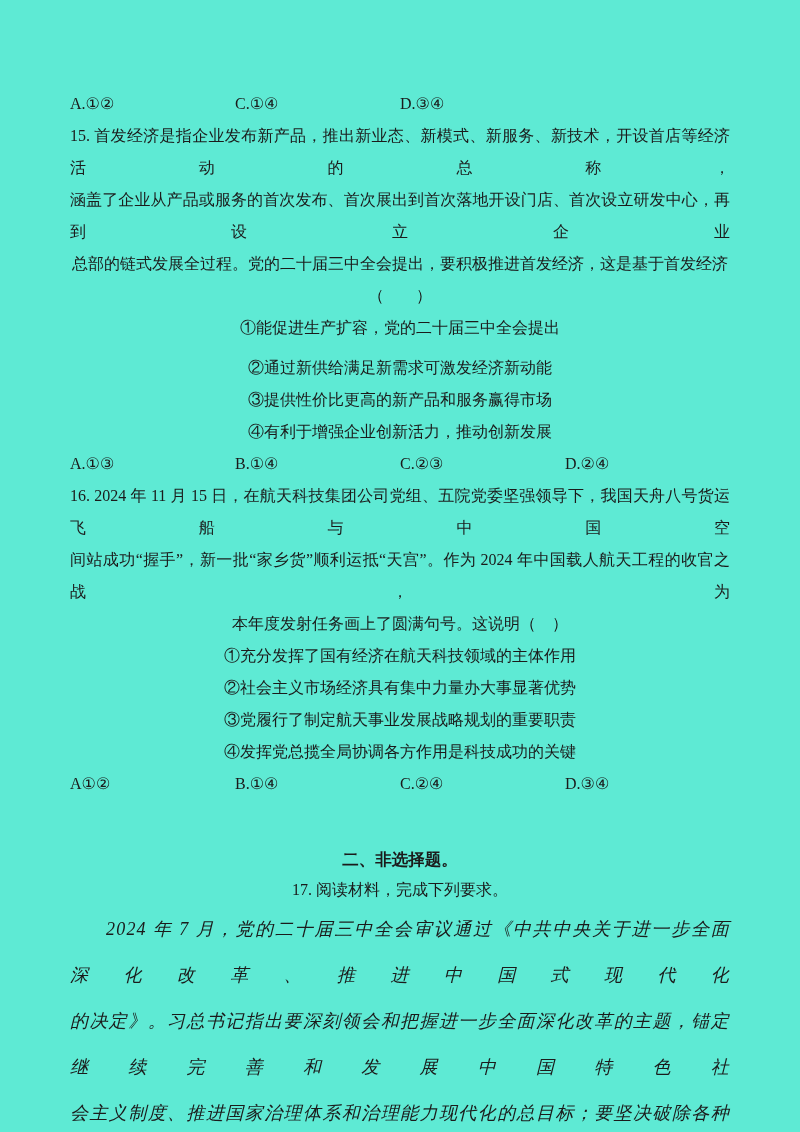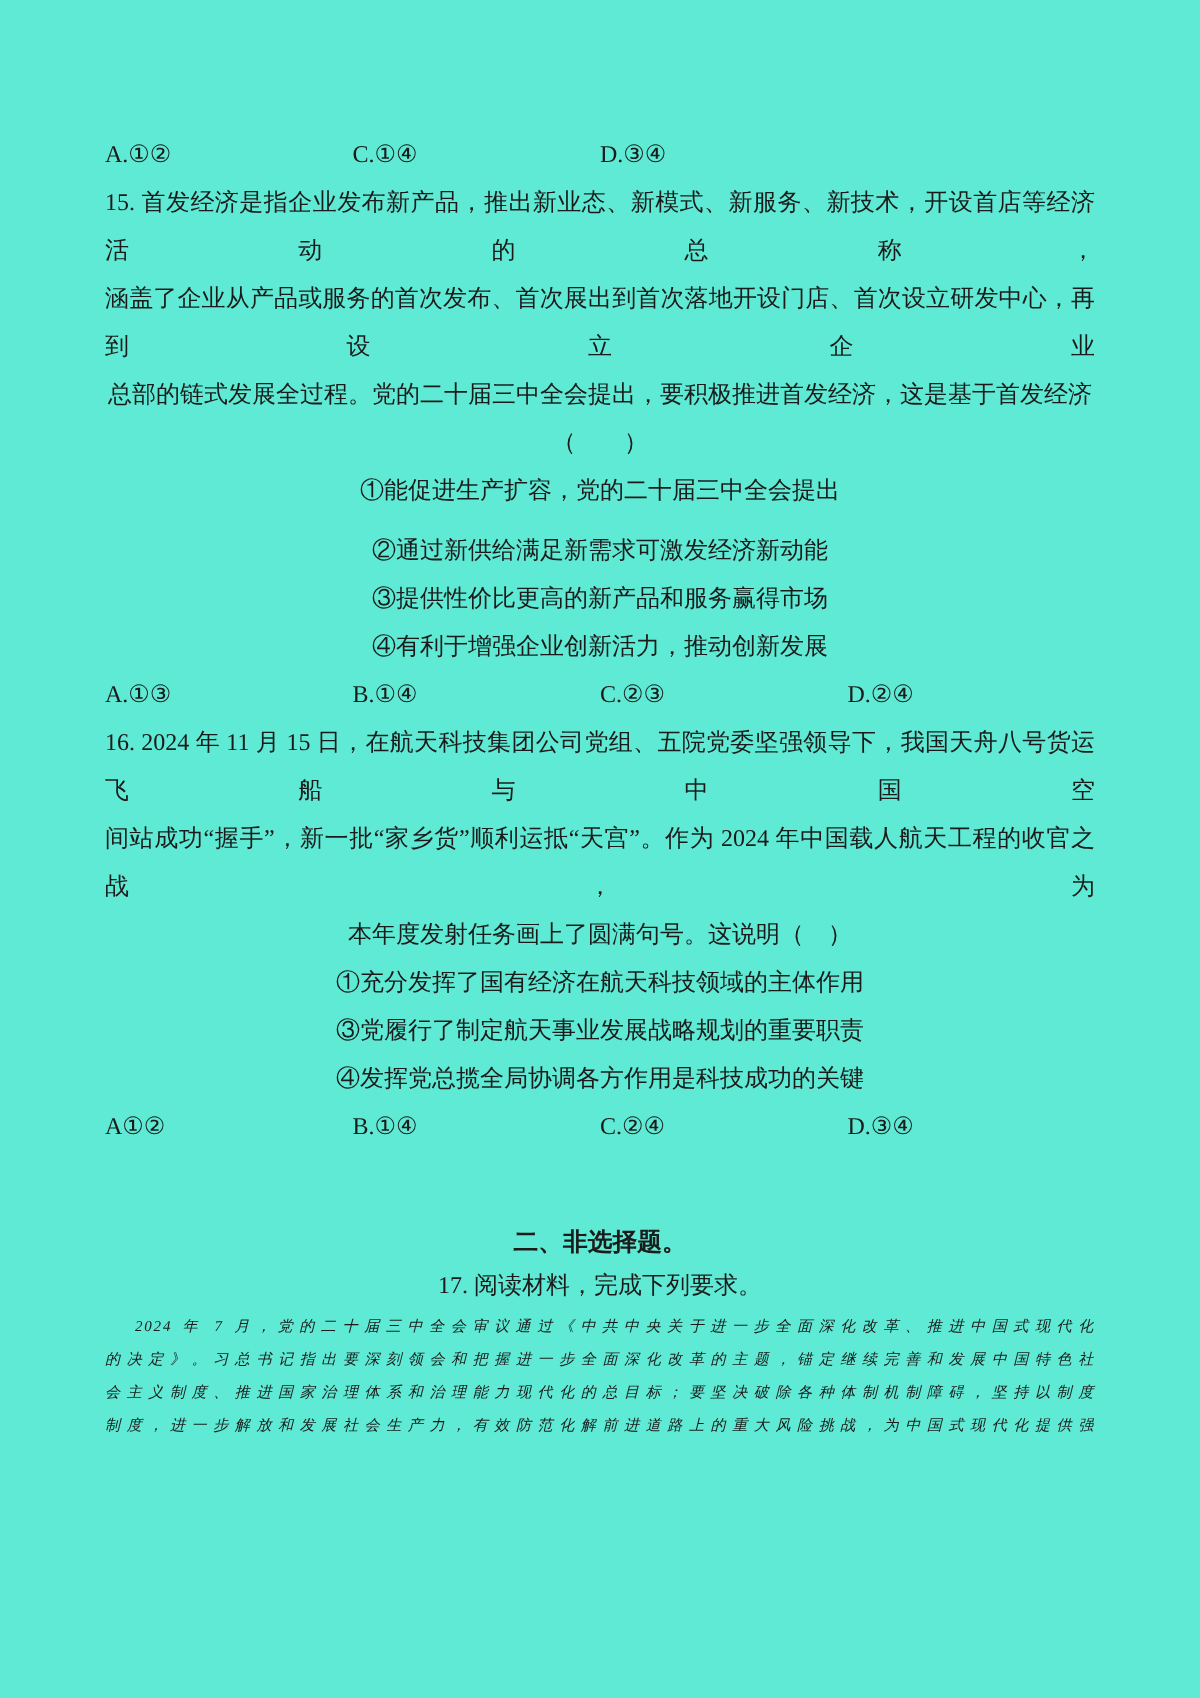--- a/index.html
+++ b/index.html
@@ -36,23 +36,23 @@
   .opts .opt:last-child { width: auto; }
   .gap { margin-top: 8px; }
   .heading {
     font-weight: bold;
     font-size: 16.5px;
     line-height: 28px;
     margin-top: 46px;
   }
   .material {
     font-style: italic;
-    font-size: 10px;
+    font-size: 18px;
     letter-spacing: 1.2px;
-    line-height: 22px;
+    line-height: 46px;
     font-family: Liberation Serif, serif;
   }
   .indent { text-indent: 2em; }
 </style>
 </head>
 <body>
 
 <div class="page">
   <div class="content">
 
@@ -76,20 +76,21 @@
         <span class="opt">C.②③</span>
         <span class="opt">D.②④</span>
       </div>
     </div>
 
     <div>
       <div class="line jl">16. 2024 年 11 月 15 日，在航天科技集团公司党组、五院党委坚强领导下，我国天舟八号货运飞船与中国空</div>
       <div class="line jl">间站成功“握手”，新一批“家乡货”顺利运抵“天宫”。作为 2024 年中国载人航天工程的收官之战，为</div>
       <div class="line">本年度发射任务画上了圆满句号。这说明（　）</div>
       <div class="line">①充分发挥了国有经济在航天科技领域的主体作用</div>
+      <div class="line">②社会主义市场经济具有集中力量办大事显著优势</div>
       <div class="line">③党履行了制定航天事业发展战略规划的重要职责</div>
       <div class="line">④发挥党总揽全局协调各方作用是科技成功的关键</div>
       <div class="opts">
         <span class="opt">A①②</span>
         <span class="opt">B.①④</span>
         <span class="opt">C.②④</span>
         <span class="opt">D.③④</span>
       </div>
     </div>
 

